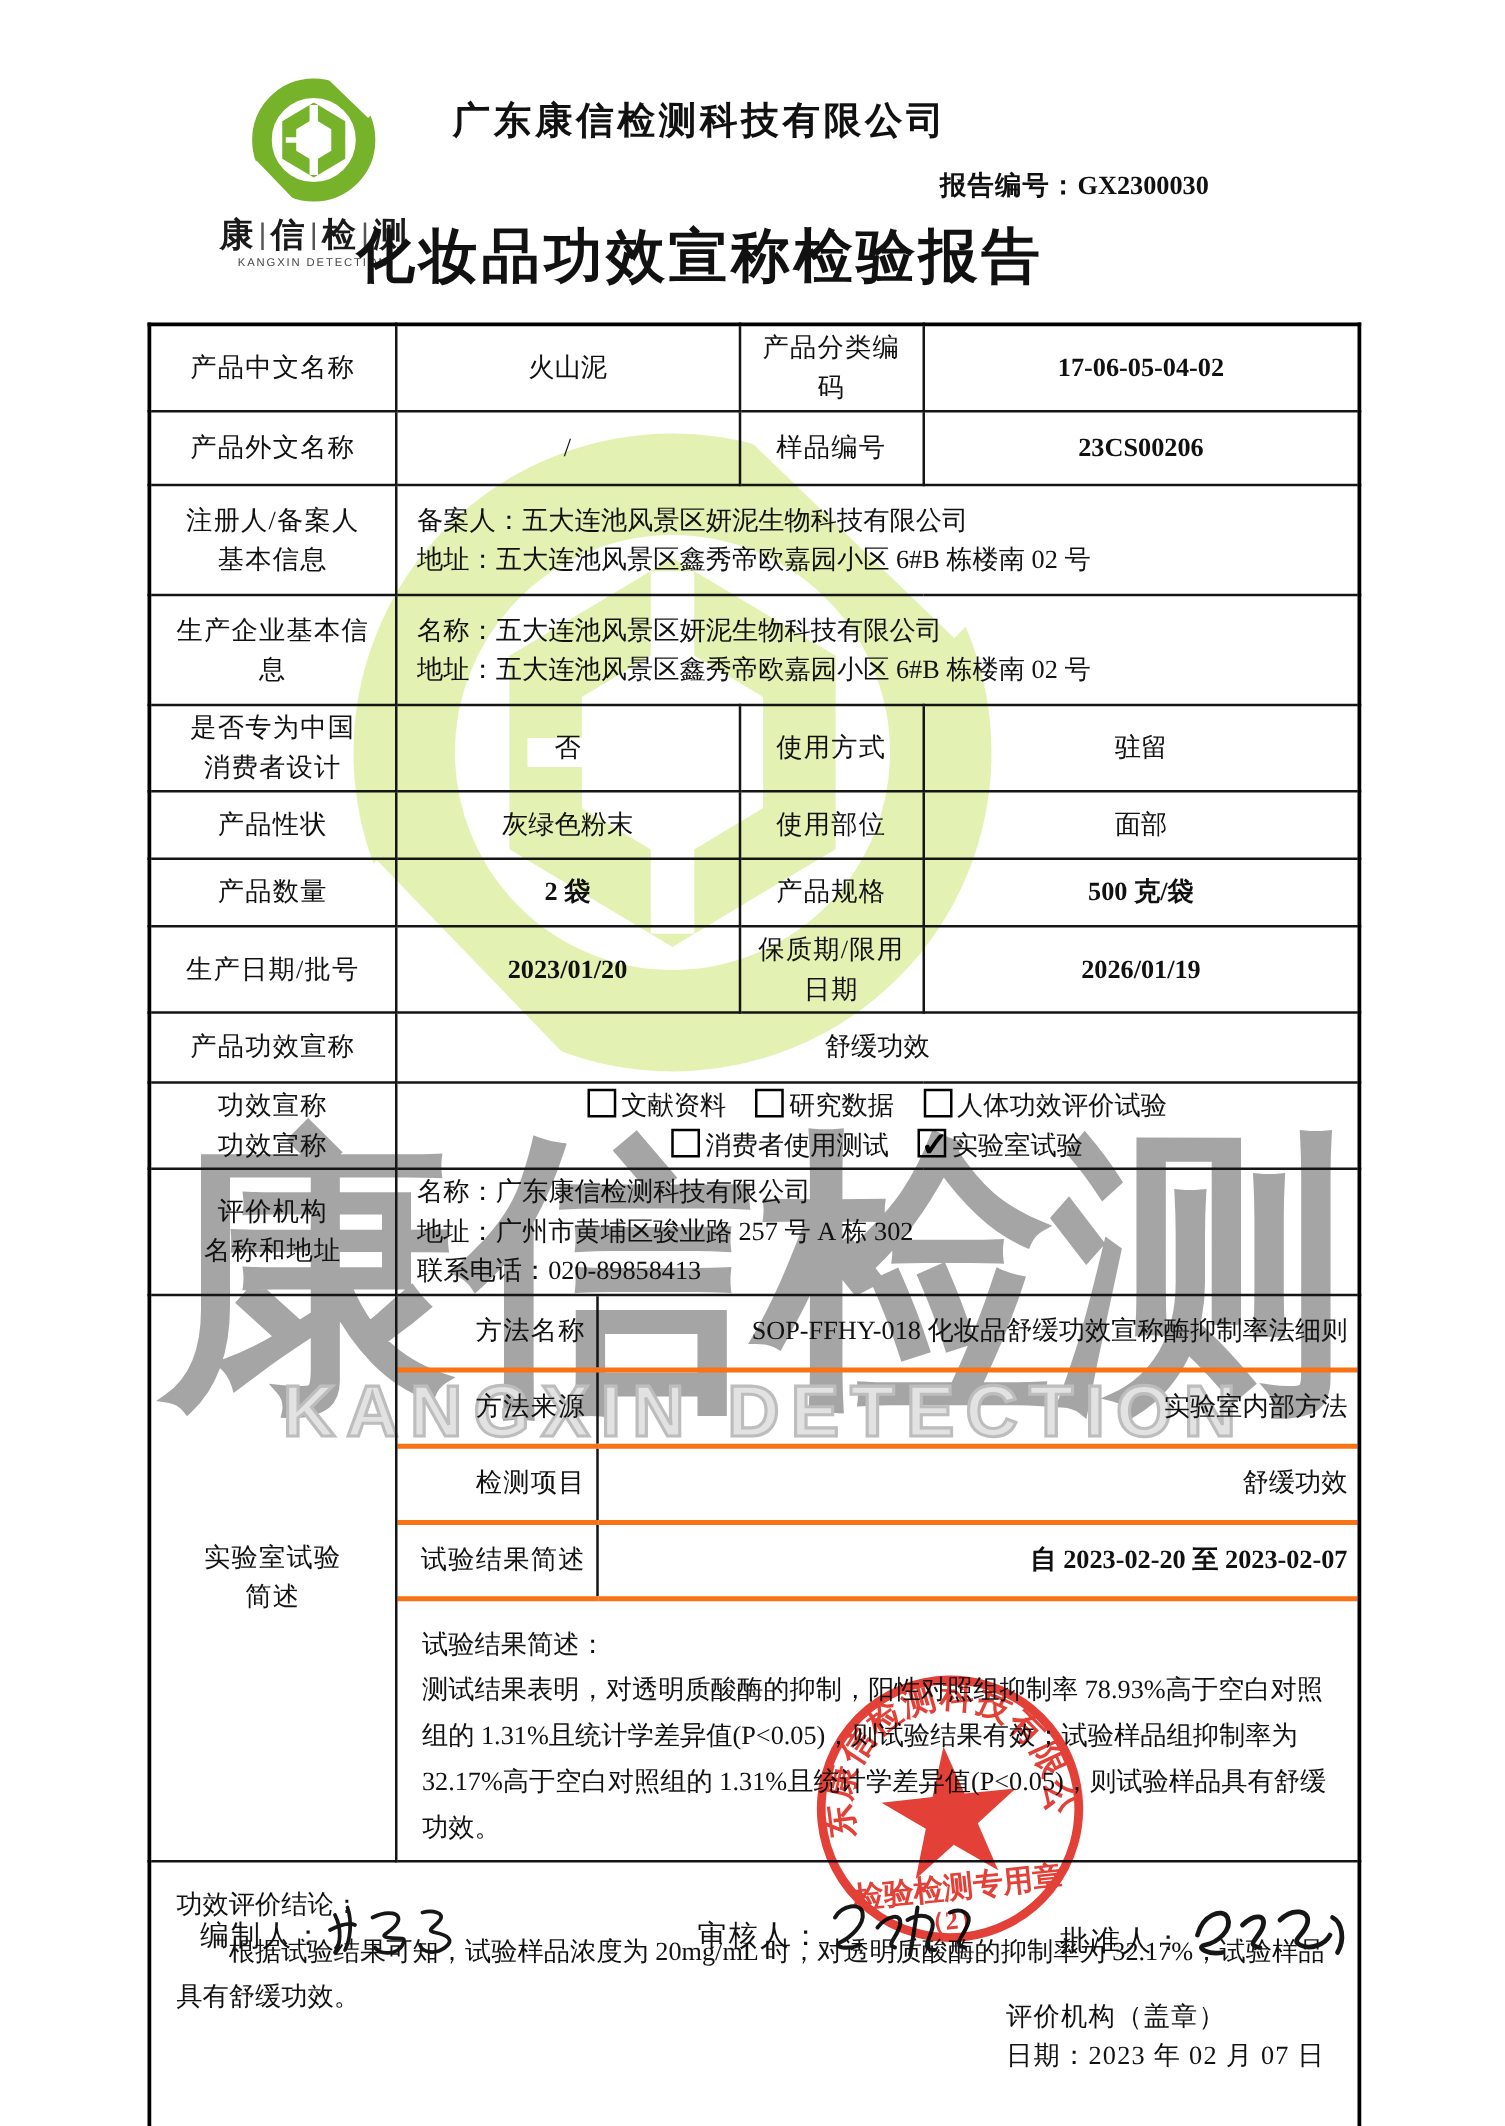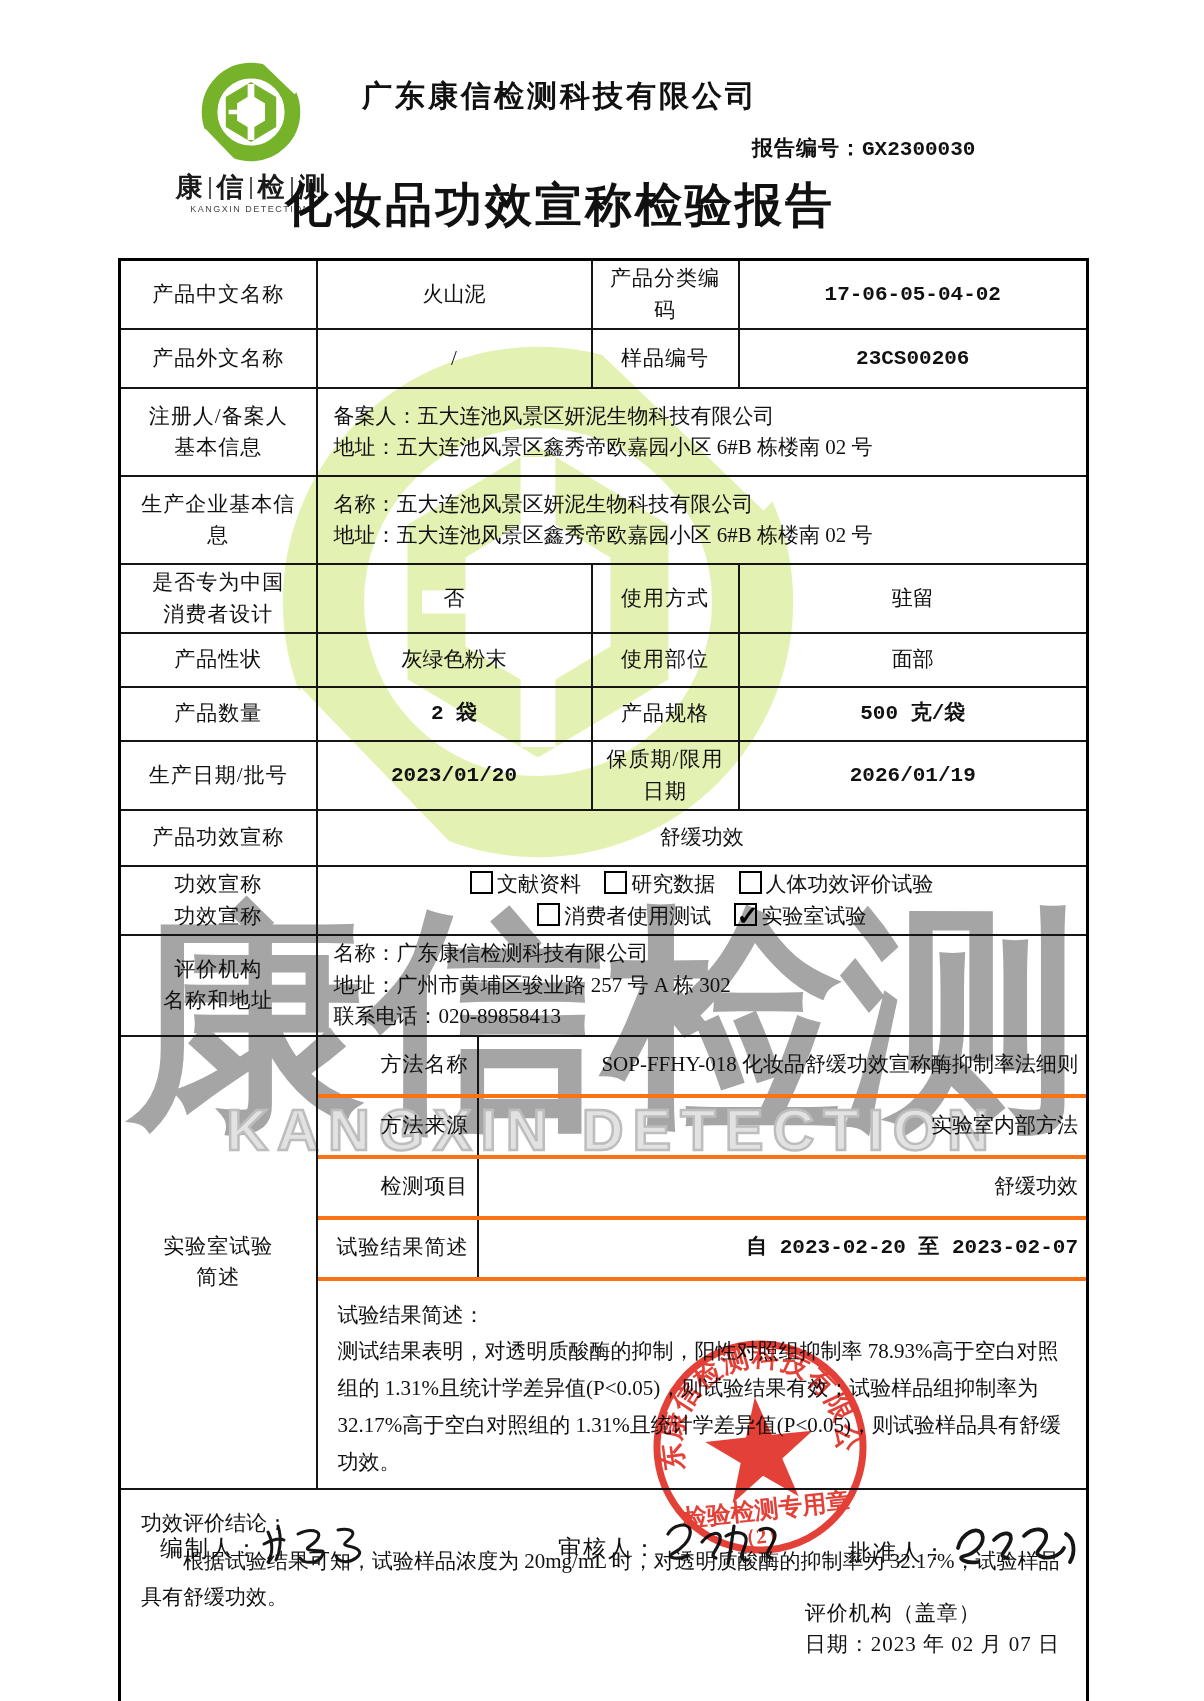--- a/index.html
+++ b/index.html
@@ -33,21 +33,21 @@
     font-family:"Liberation Sans", sans-serif; font-weight:bold; font-size:58px;
     letter-spacing:9px; color:#e2e2e2; -webkit-text-stroke:2.5px #bdbdbd; z-index:0;}
   
   .doc-table{position:absolute; left:118px; top:258px; width:968px; z-index:2;
     border-collapse:collapse; table-layout:fixed; background:transparent;}
   .doc-table td{border:2px solid #151515; font-size:21px; text-align:center;
     vertical-align:middle; padding:2px 8px; line-height:1.5;}
   .doc-table{border:3px solid #000;}
   td.lbl{letter-spacing:1px;}
   td.left-val{text-align:left; padding-left:16px; padding-right:14px;}
-  .num{font-family:Liberation Mono, monospace; font-weight:bold; letter-spacing:0;}
+  .num{font-family:Liberation Serif, serif; font-weight:bold; letter-spacing:0;}
   .h53{height:53px;} .h82{height:82px;} .h58{height:58px;} .h48{height:48px;}
   .h50{height:50px;} .h62{height:62px;} .h88{height:88px;margin-top:44px;}
   
   .cb{display:inline-block; margin:0 9px; white-space:nowrap;}
   .cb .box{display:inline-block; width:19px; height:19px; border:2.5px solid #000;
     background:transparent; vertical-align:-3px; margin-right:4px; position:relative;}
   .cb.checked .box:after{content:"\2713"; position:absolute; left:0px; top:-9px;
     font-size:27px; font-weight:bold; color:#000;}
   
   td.lab-wrap{padding:0; vertical-align:top;}

